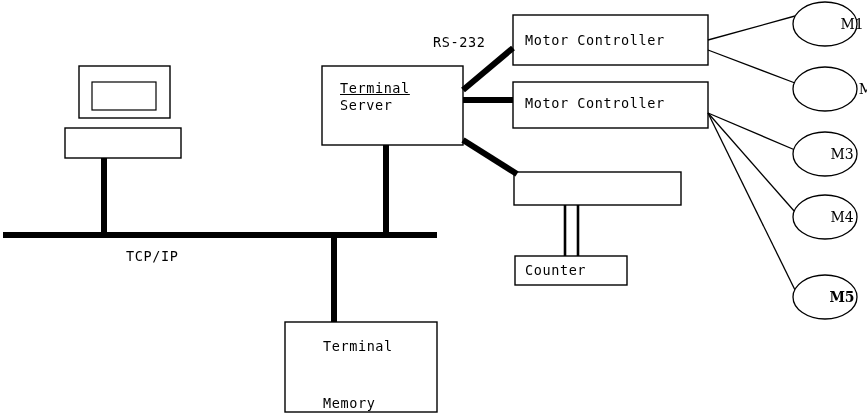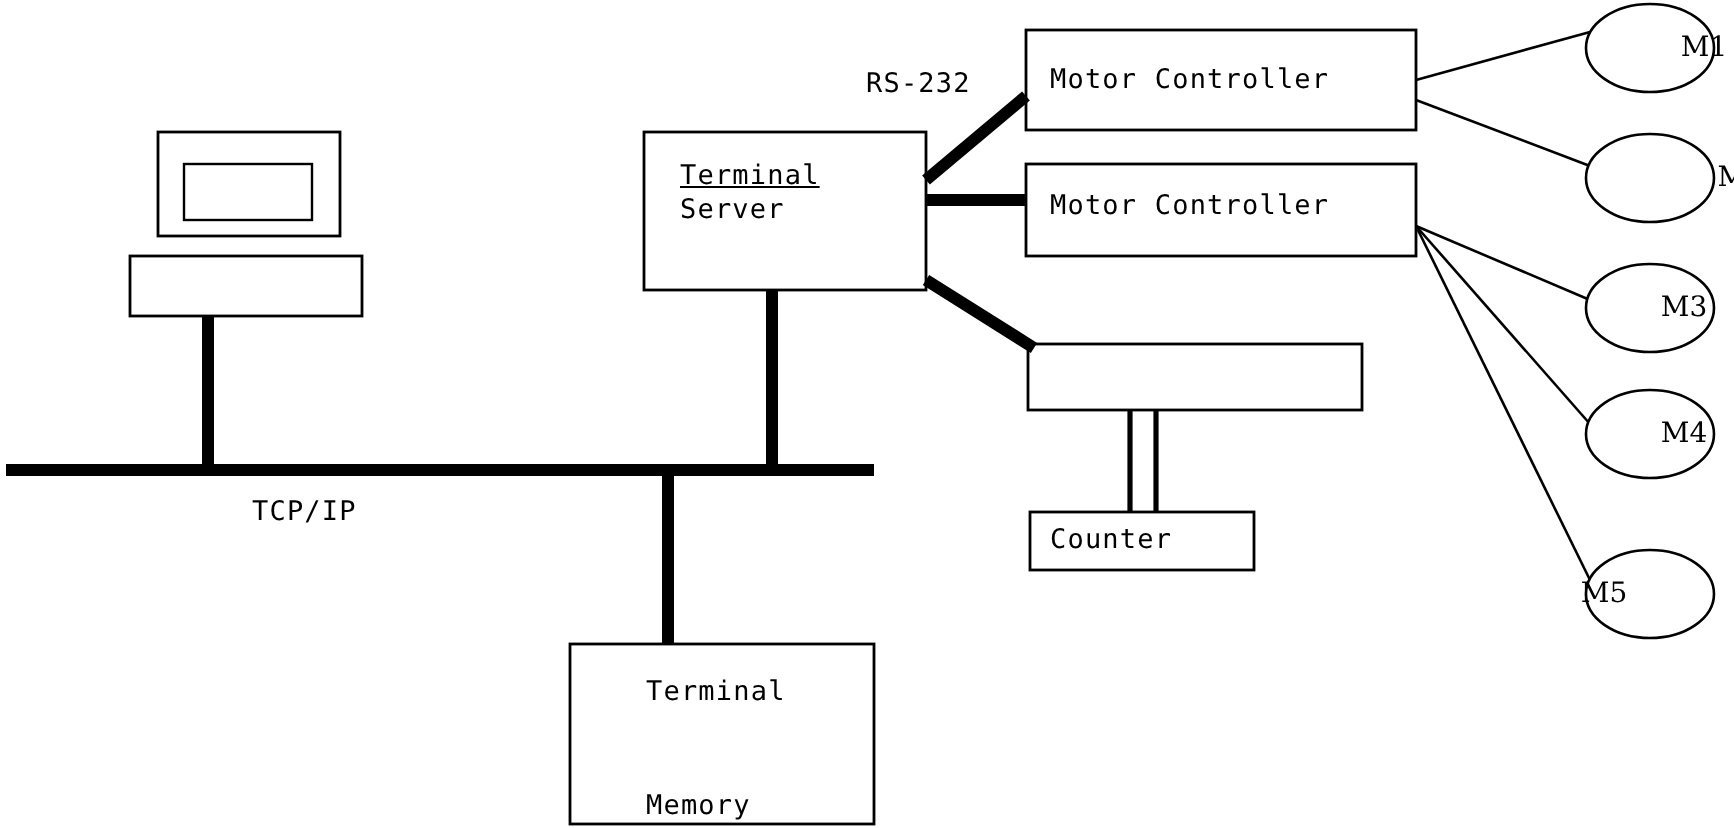--- a/index.html
+++ b/index.html
@@ -144,15 +144,15 @@
 
   <div class="lbl" style="left:126px; top:248px;text-align:right;">TCP/IP</div>
 
   <div class="lbl" style="left:323px; top:338px;">Terminal</div>
   <div class="lbl" style="left:323px; top:355px;margin-top:40px;">Memory</div>
 
   <div class="motor-lbl" style="left:795px; top:16px; width:60px;">M1</div>
   <div class="motor-lbl" style="left:795px; top:81px; width:60px;text-align:right;">M2</div>
   <div class="motor-lbl" style="left:795px; top:146px; width:40px;">M3</div>
   <div class="motor-lbl" style="left:795px; top:209px; width:40px;">M4</div>
-  <div class="motor-lbl" style="left:755px; top:289px; width:40px;">M5</div>
+  <div class="motor-lbl" style="left:795px; top:289px; width:40px;font-weight:bold;">M5</div>
 
 </div>
 
 </body></html>

